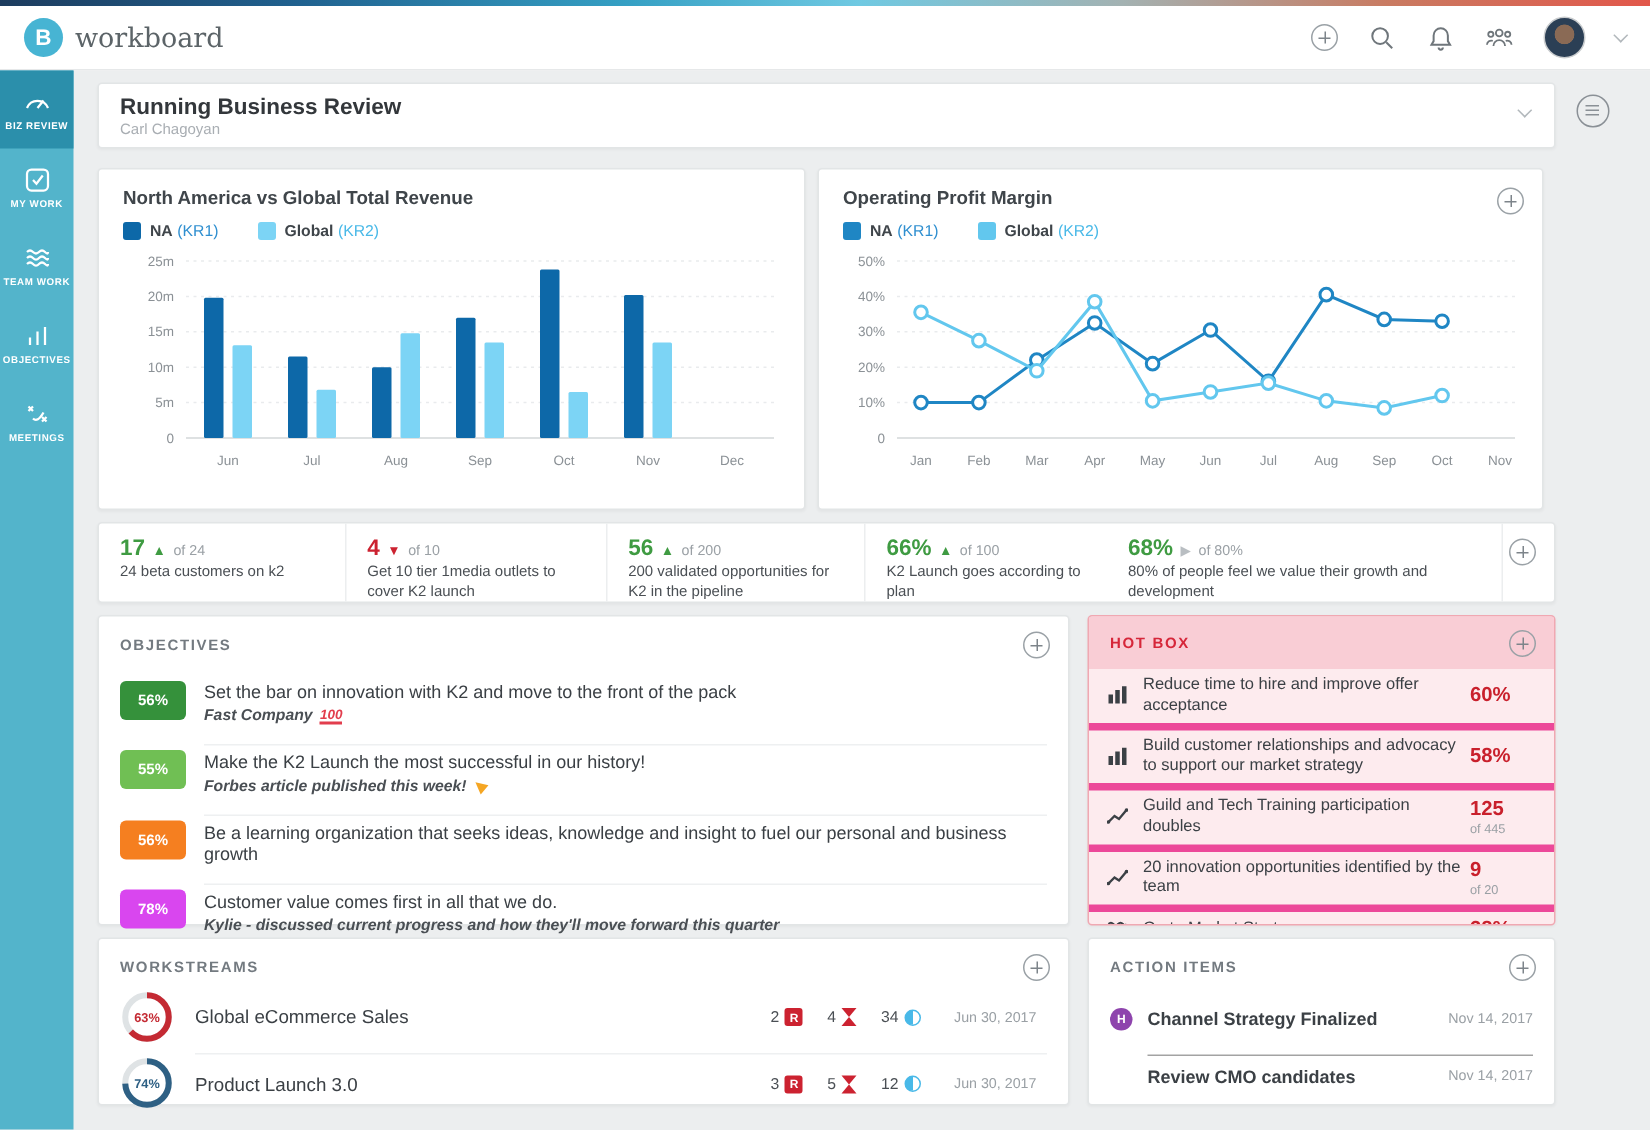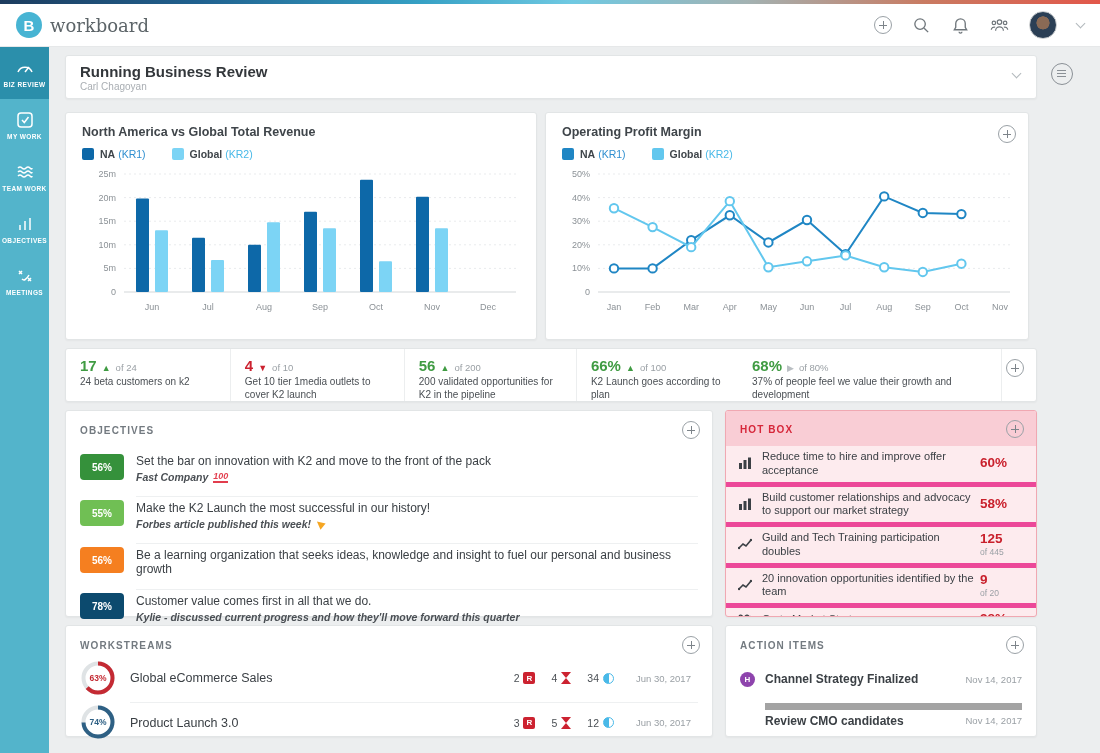--- a/index.html
+++ b/index.html
@@ -128,21 +128,21 @@
   .hourglass::before { content:''; position:absolute; top:0; left:0;
     border-left:5px solid transparent; border-right:5px solid transparent; border-top:6px solid #cc2230; }
   .hourglass::after { content:''; position:absolute; bottom:0; left:0;
     border-left:5px solid transparent; border-right:5px solid transparent; border-bottom:6px solid #cc2230; }
   .half-circle { width:11px; height:11px; border-radius:50%; border:1.5px solid #49b9e8;
     background:linear-gradient(90deg,#49b9e8 50%, #fff 50%); display:inline-block; }
   .ws-date { font-size:9.5px; color:#9aa0a5; width:62px; text-align:left; }
 
   .actions-card { width:312px; height:112px; }
   .ai-item { display:flex; align-items:center; padding:5px 14px; }
-  .ai-item + .ai-item .ai-body { border-top:7px solid #a3a3a3; }
+  .ai-item + .ai-item .ai-body { border-top:1px solid #a3a3a3; }
   .ai-badge { width:15px; height:15px; border-radius:50%; background:#8e44ad; color:#fff;
     font-size:8px; font-weight:bold; display:flex; align-items:center; justify-content:center;
     margin-right:10px; flex:0 0 15px; }
   .ai-badge.hidden { visibility:hidden; }
   .ai-body { flex:1; display:flex; align-items:center; justify-content:space-between; height:28px; }
   .ai-text { font-size:12px; font-weight:bold; color:#3b4045; }
   .ai-date { font-size:9.5px; color:#9aa0a5; }
 </style>
 </head>
 <body>
@@ -374,21 +374,21 @@
       <span class="kpi-of">of 100</span>
     </div>
     <div class="kpi-desc">K2 Launch goes according to plan</div>
   </div>
       <div class="kpi-cell">
     <div class="kpi-top">
       <span class="kpi-value" style="color: rgb(63, 155, 66);">68%</span>
       <span class="kpi-trend" style="color: rgb(185, 190, 194);">▶</span>
       <span class="kpi-of">of 80%</span>
     </div>
-    <div class="kpi-desc">37% of people feel we value their growth and development</div>
+    <div class="kpi-desc">80% of people feel we value their growth and development</div>
   </div>
     </div>
 
   <div class="row mid-row">
     <div class="card objectives-card">
       <div class="section-head">
         <span class="section-title">OBJECTIVES</span>
         <span class="plus-circle"></span>
       </div>
       <div>
@@ -413,21 +413,21 @@
     </div>
   </div>
           <div class="obj-item">
     <div class="obj-badge" style="background: rgb(245, 127, 32);">56%</div>
     <div class="obj-text">
       <div class="obj-title">Be a learning organization that seeks ideas, knowledge and insight to fuel our personal and business growth</div>
 
     </div>
   </div>
           <div class="obj-item">
-    <div class="obj-badge" style="background: #0c4a6e;">78%</div>
+    <div class="obj-badge" style="background: #d946ef;">78%</div>
     <div class="obj-text">
       <div class="obj-title">Customer value comes first in all that we do.</div>
       <div class="obj-note">
         <span class="obj-note-text">Kylie - discussed current progress and how they'll move forward this quarter</span>
         <span class="obj-note-icon"></span>
       </div>
     </div>
   </div>
         </div>
     </div>

